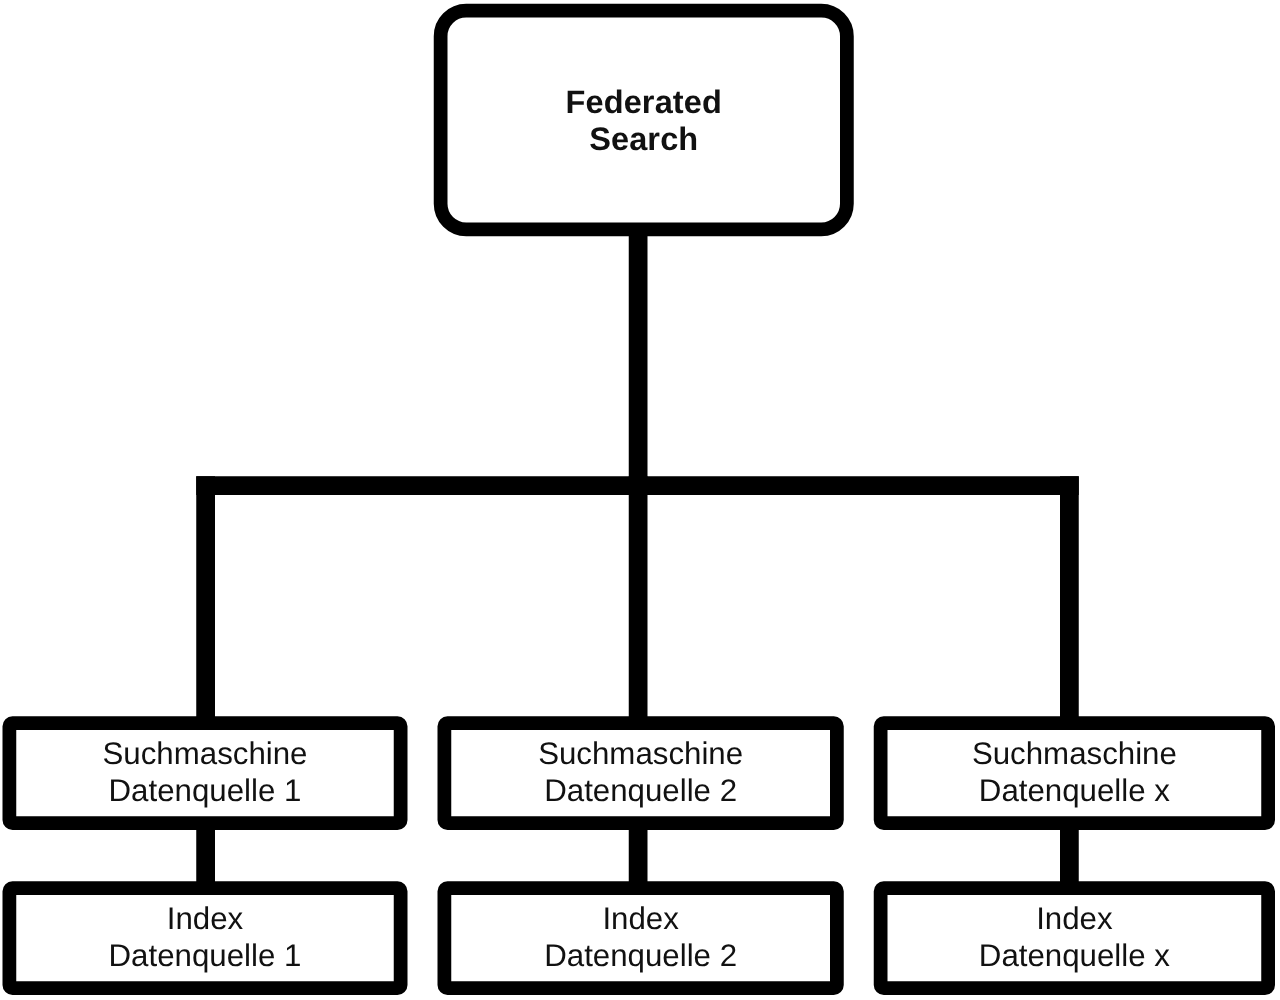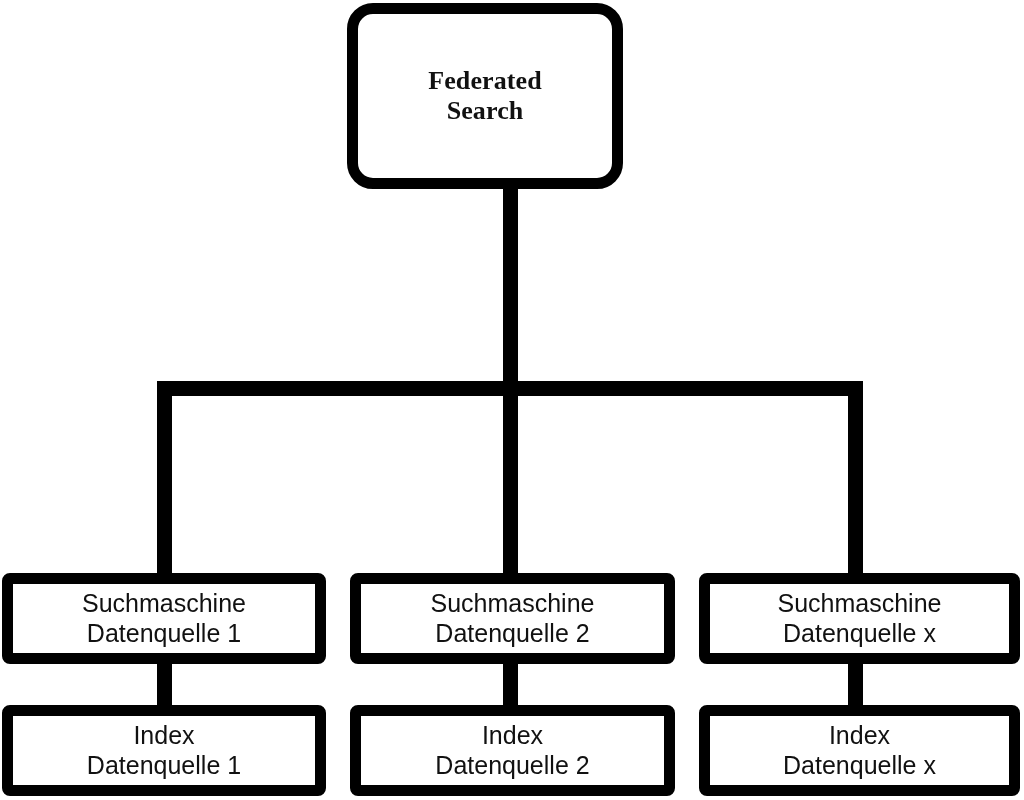--- a/index.html
+++ b/index.html
@@ -31,27 +31,26 @@
     color: #111111;
     z-index: 3;
   }
   .node .label {
     display: block;
     white-space: pre-line;
   }
   .node-root {
     left: 347px;
     top: 3px;
-    width: 276px;
+    width: 336px;
     height: 186px;
     border-radius: 26px;
     font-size: 26px;
     font-weight: bold;
     letter-spacing: 0.1px;
-    font-family: Liberation Serif, serif;
   }
   .node-engine {
     top: 573px;
     height: 91px;
     font-size: 25px;
     font-weight: normal;
   }
   .node-index {
     top: 705px;
     height: 91px;

